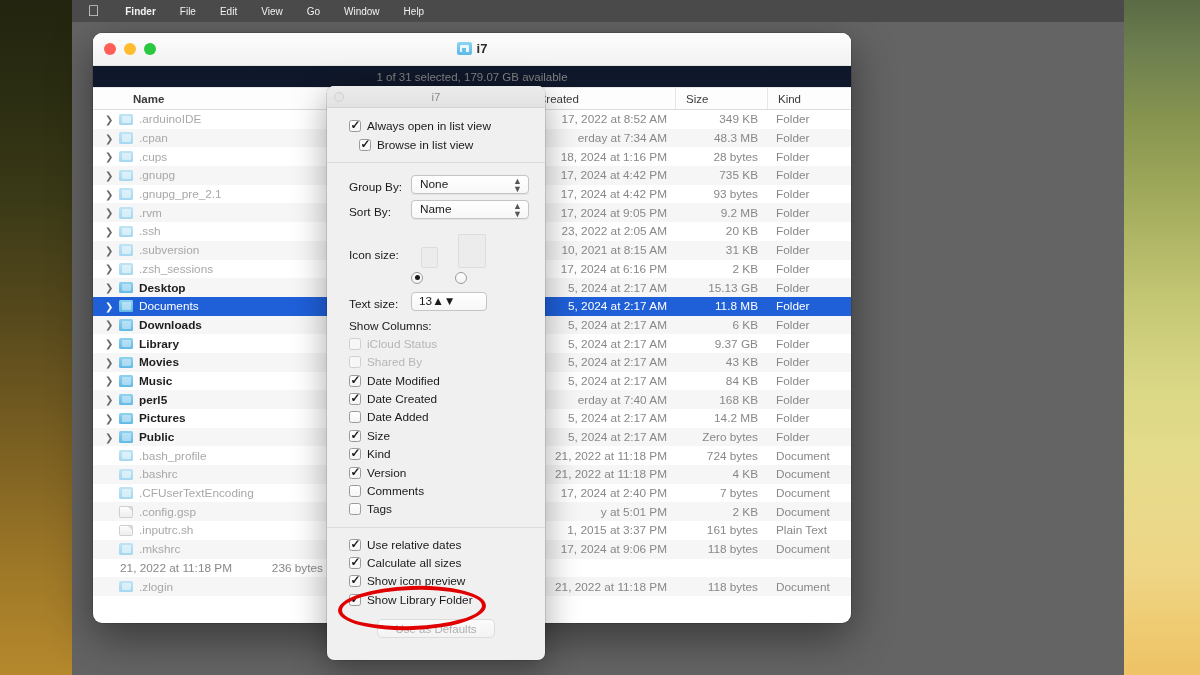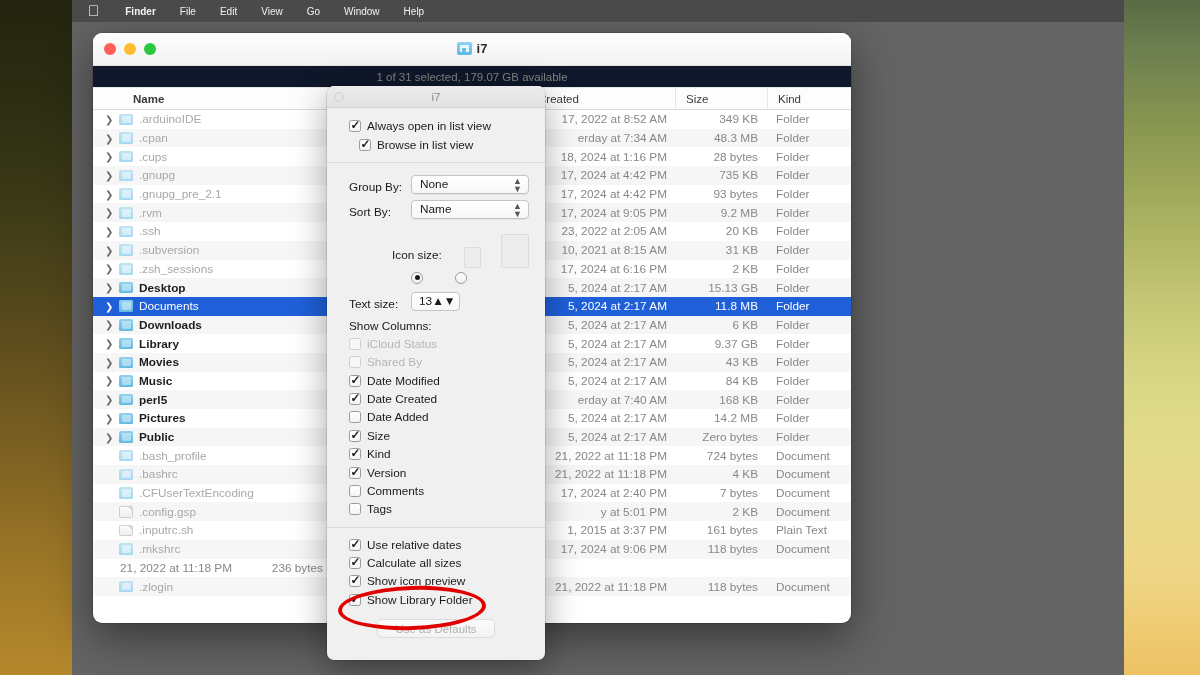--- a/index.html
+++ b/index.html
@@ -215,28 +215,28 @@
     display: flex; align-items: center; padding-left: 8px;
     position: relative; font-size: 11.8px;
     box-shadow: 0 0.5px 1px rgba(0,0,0,0.06);
   }
   .popup .arrows {
     position: absolute; right: 6px; top: 1px;
     font-size: 9px; line-height: 8px; color: #555;
     display: flex; flex-direction: column; align-items: center;
   }
   .stepper {
-    width: 49px; height: 19px;
+    width: 76px; height: 19px;
     background: linear-gradient(to bottom,#ffffff,#f7f7f7);
     border: 1px solid #c4c4c4; border-radius: 4px;
     display: flex; align-items: center; padding-left: 7px;
     position: relative; font-size: 11.8px;
   }
 
-  .iconsize-row { display: flex; align-items: flex-end; padding: 4px 0 0 22px; height: 46px; margin-left: 43px; }
+  .iconsize-row { display: flex; align-items: flex-end; padding: 4px 0 0 22px; height: 46px; }
   .iconsize-label { width: 62px; padding-bottom: 6px; }
   .doc-glyph-sm {
     width: 17px; height: 21px; background: #ececec;
     border: 1px solid #dcdcdc; border-radius: 2px;
     margin-left: 10px;
   }
   .doc-glyph-lg {
     width: 28px; height: 34px; background: #ececec;
     border: 1px solid #dcdcdc; border-radius: 2px;
     margin-left: 20px;

